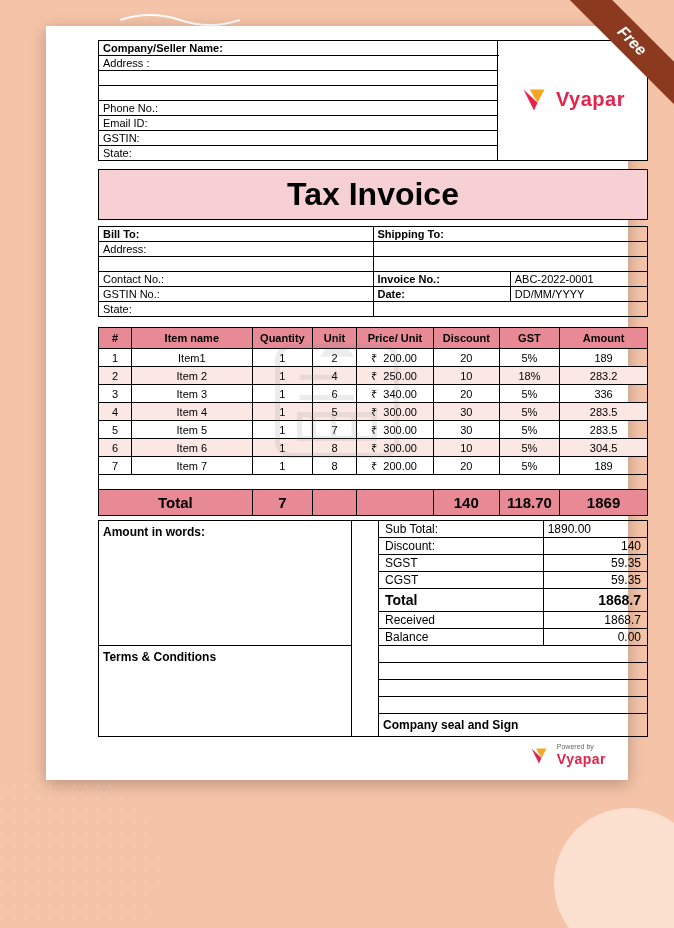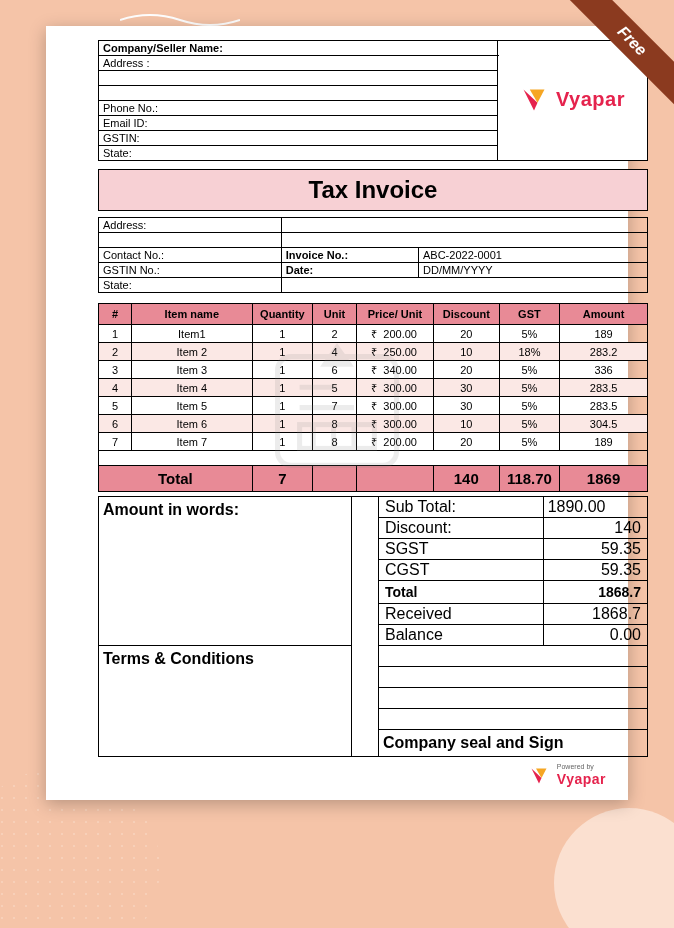--- a/index.html
+++ b/index.html
@@ -53,31 +53,31 @@
   table { border-collapse: collapse; width: 100%; margin-left: 36px; }
   td, th { border: 1px solid #000; font-size: 11px; padding: 1px 4px; vertical-align: middle; }
   .hdr-label { font-weight: bold; }
   .header-table td { height: 15px; }
   .logo-cell { text-align:center; background:#fff; }
   .vyapar-logo { display:inline-flex; align-items:center; gap:8px; }
   .vyapar-logo .txt { font-weight:900; font-size:20px; color:#e5234d; letter-spacing:0.5px; }
   .vyapar-logo-sm .txt { font-size:14px; }
   .title-row td {
     background:#f7d0d4; text-align:center;
-    font-size:24px; font-weight:bold; padding:6px 0;
+    font-size:32px; font-weight:bold; padding:6px 0;
   }
   .items-table th {
     background:#e88a96; font-size:11px; font-weight:bold;
     text-align:center; padding:4px 2px;
   }
   .items-table td { text-align:center; height:15px; font-size:11px; }
   .items-table .price { text-align:center; padding-right:6px; }
   .stripe td { background:#fbe8e5; }
   .total-row td { background:#e88a96; font-weight:bold; font-size:15px; text-align:center; padding:4px 2px; }
-  .summary-table td { height:15px; font-size:16px; }
+  .summary-table td { height:15px; font-size:12px; }
   .sum-label { padding-left:6px; }
   .sum-val { text-align:right; padding-right:6px; }
   .grand td { font-weight:bold; font-size:14px; padding:3px 6px; }
   .sign-cell { font-weight:bold; font-size:11px; padding:4px; }
   .footer-logo { text-align:right; margin-top:6px; padding-right:6px; }
   .footer-logo .pwr { font-size:7px; color:#666; text-align:left; line-height:1; }
   .watermark {
     position:absolute; left:50%; top:50%;
     transform:translate(-50%,-50%);
     opacity:.15; z-index:1; pointer-events:none;
@@ -161,20 +161,24 @@
   <table style="margin-top:8px">
     <tbody>
         <tr class="title-row">
           <td>Tax Invoice</td>
         </tr>
   </tbody>
     </table>
 
   <table style="margin-top:6px">
     <tbody>
+        <tr>
+      <td colspan="2" class="hdr-label" style="width:50%">Bill To:</td>
+      <td colspan="2" class="hdr-label">Shipping To:</td>
+    </tr>
     <tr>
           <td colspan="2">Address:</td>
           <td colspan="2">&nbsp;</td>
         </tr>
     <tr>
           <td colspan="2">&nbsp;</td>
           <td colspan="2">&nbsp;</td>
         </tr>
     <tr>
       <td colspan="2">Contact No.:</td>

